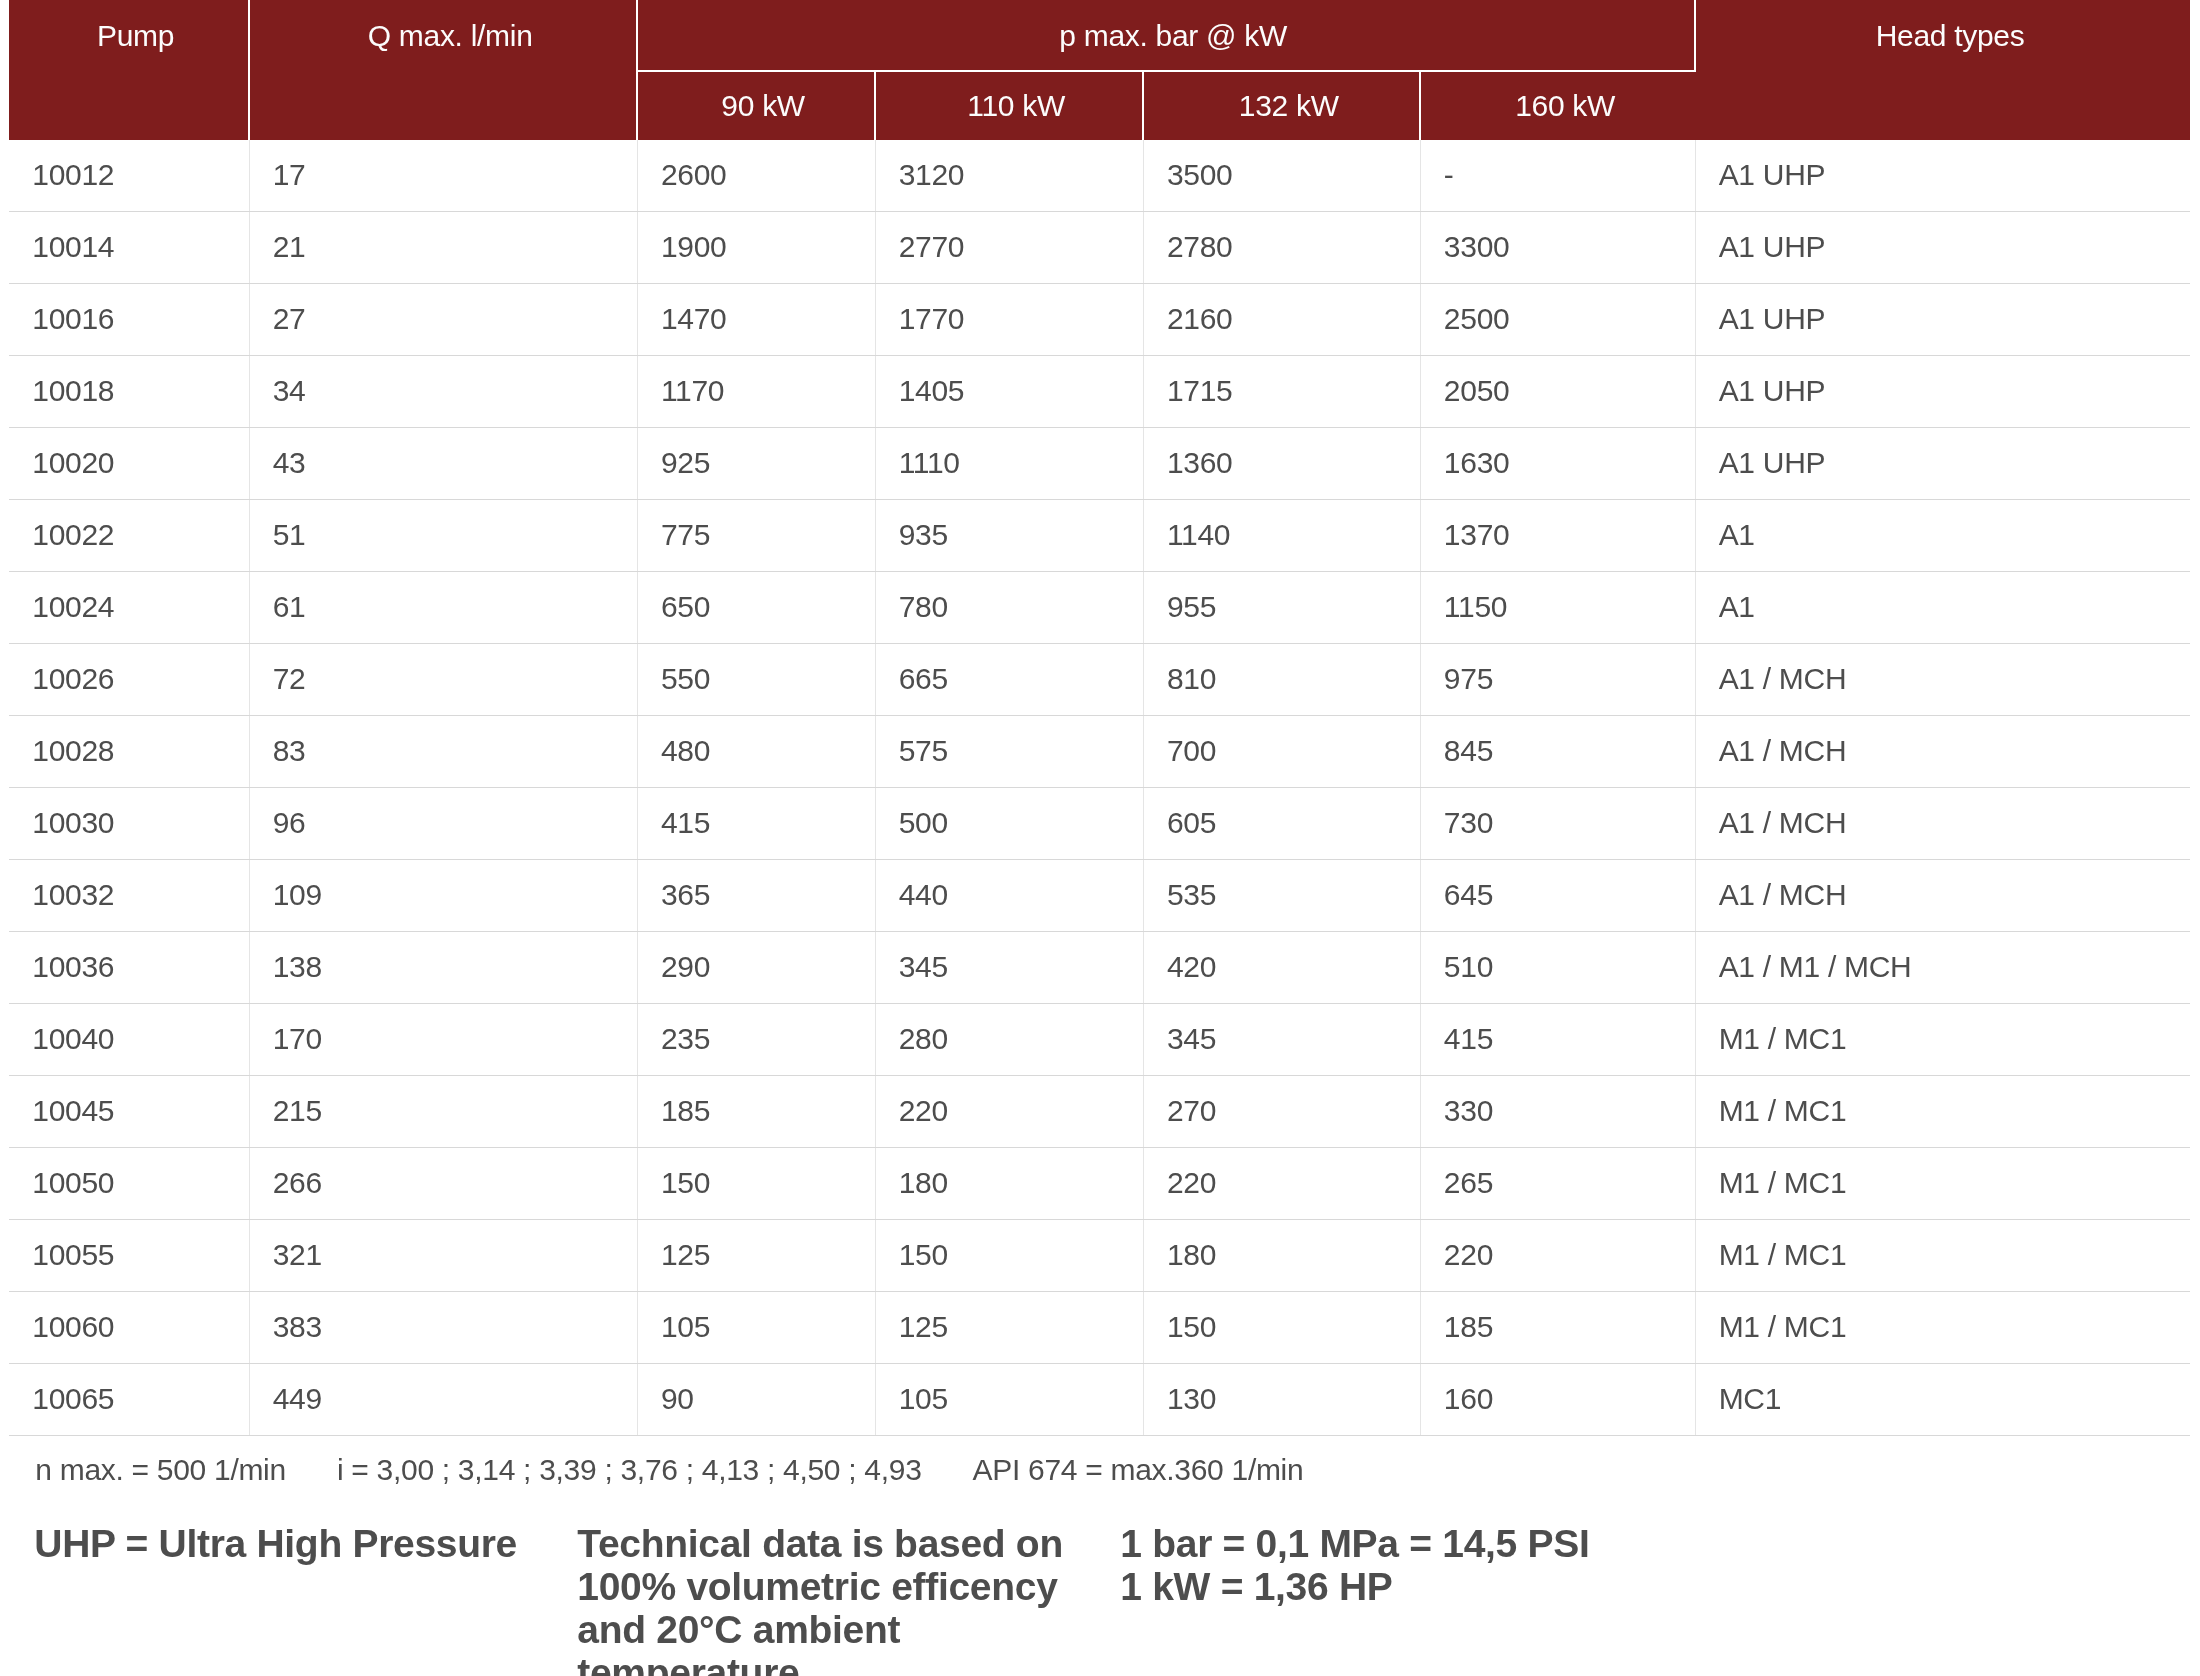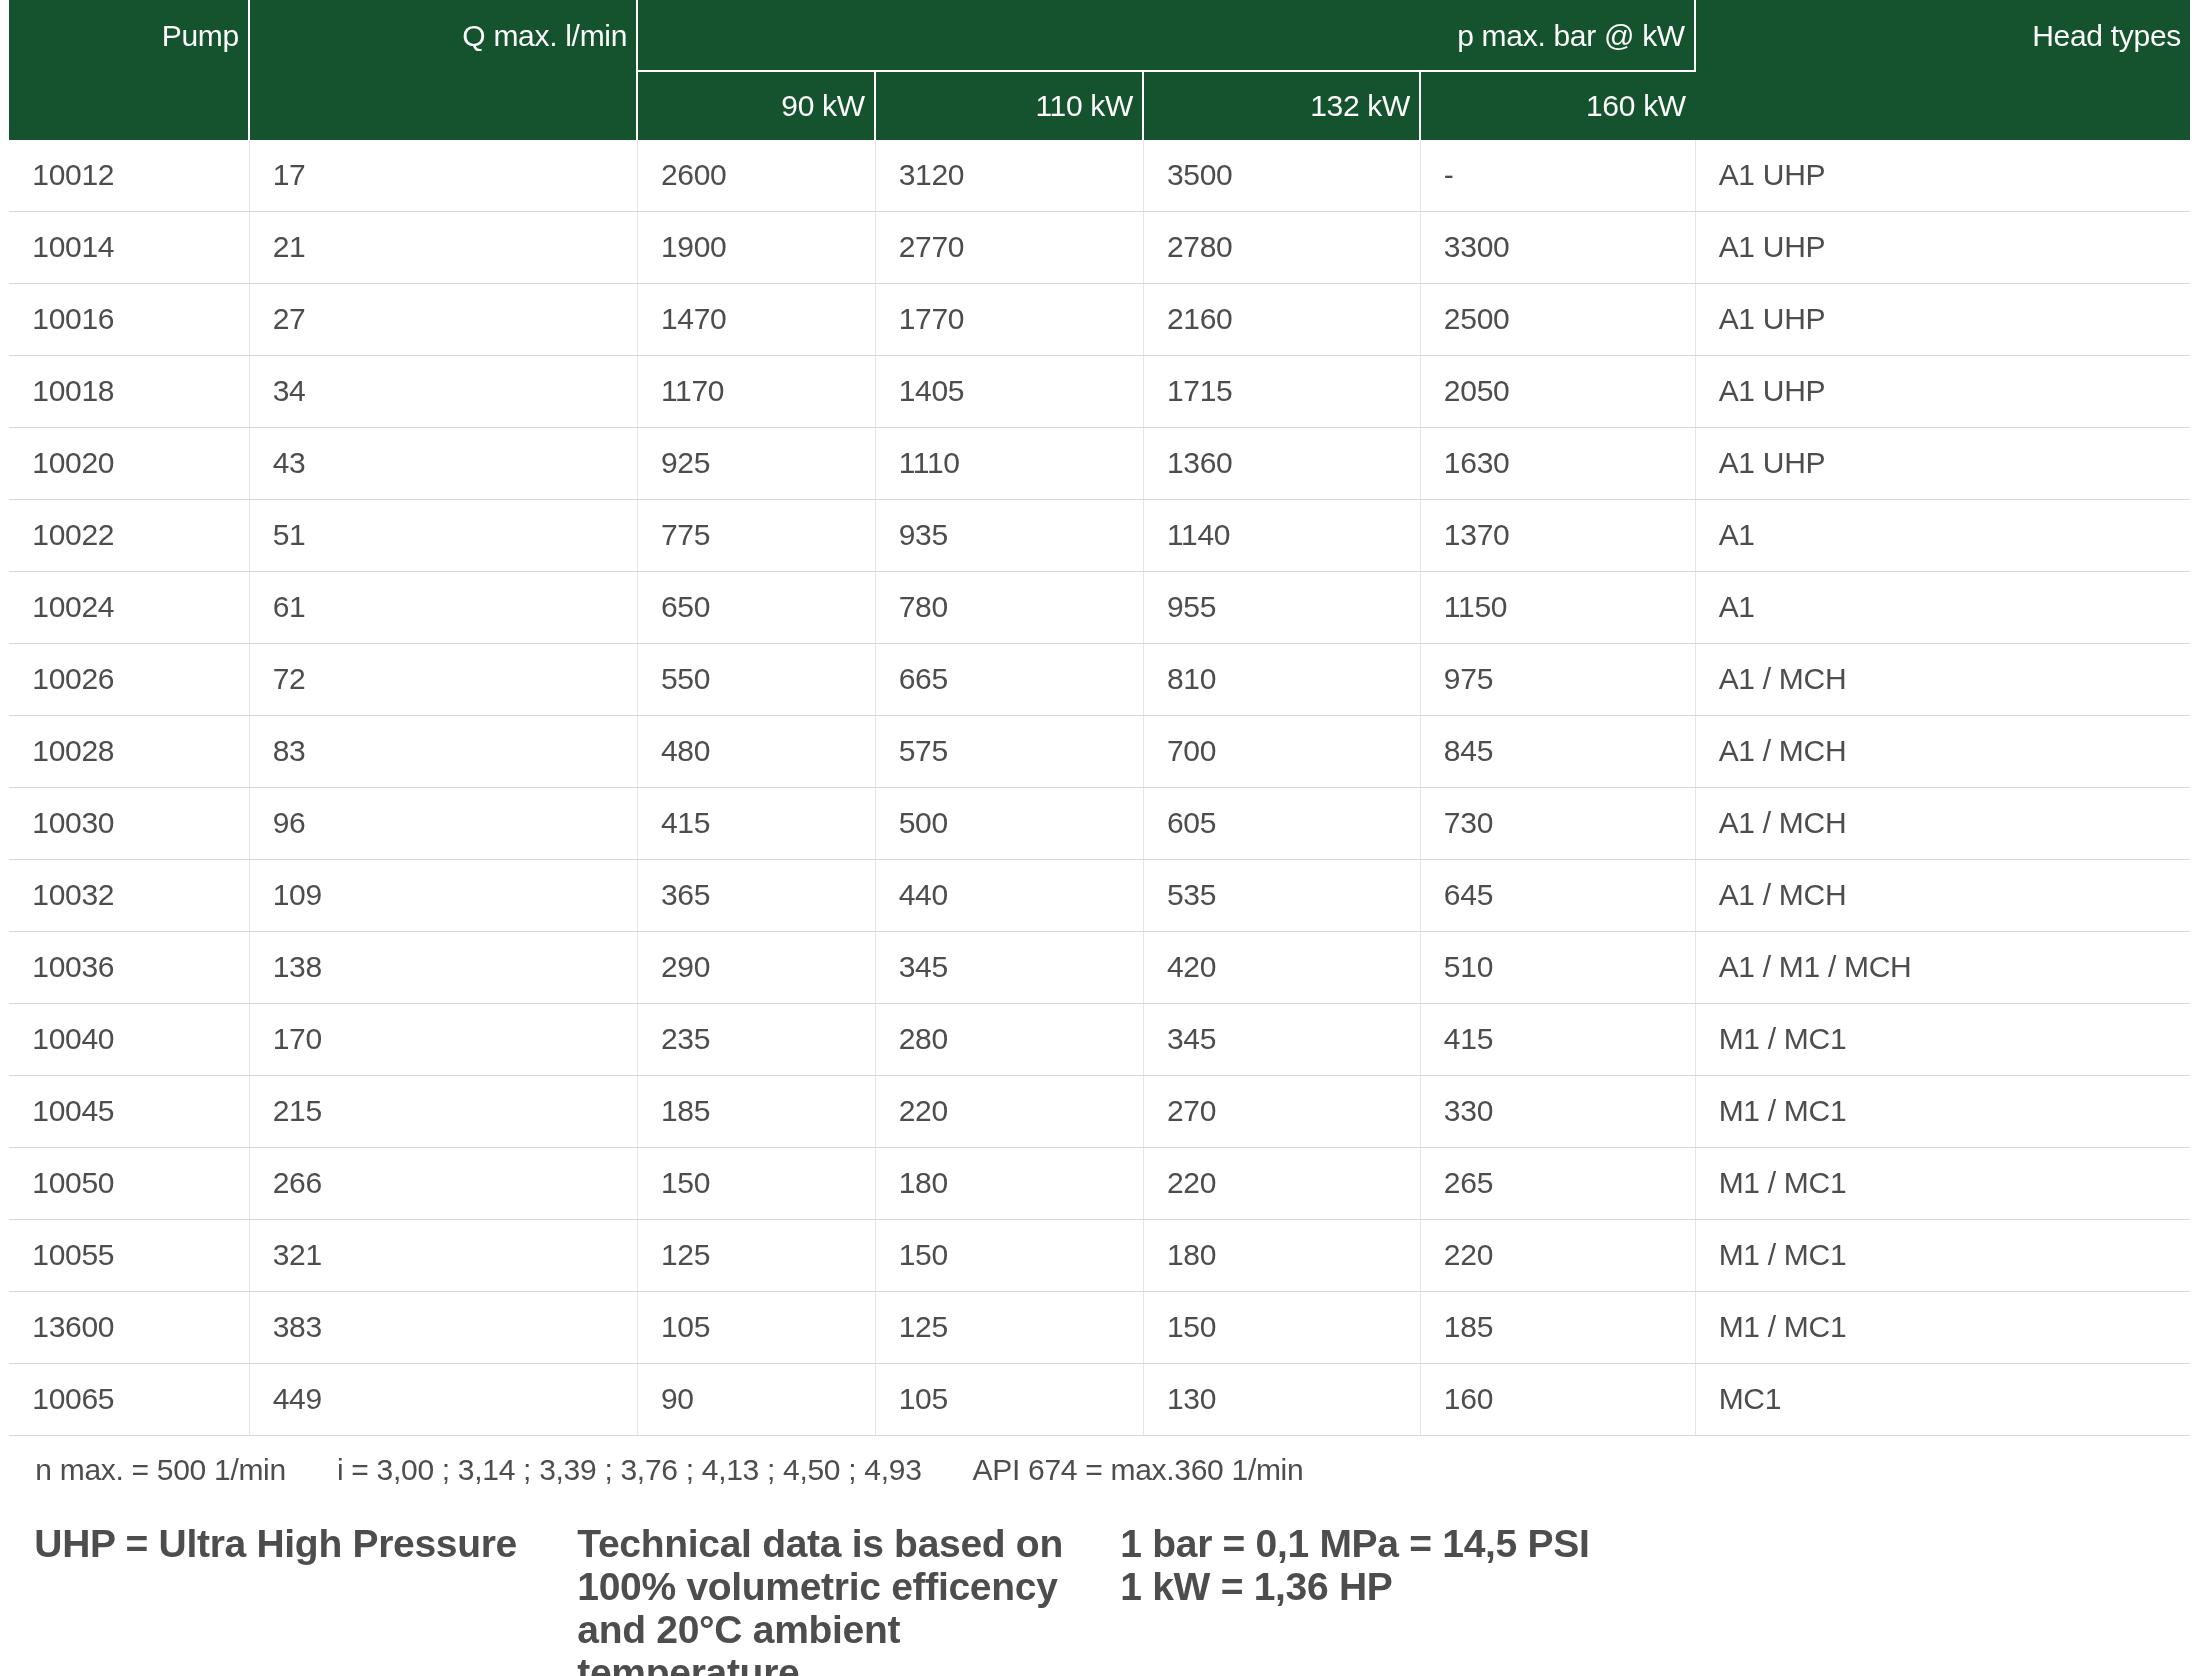--- a/index.html
+++ b/index.html
@@ -25,24 +25,24 @@
   }
   col.c-pump  { width: 11.0%; }
   col.c-q     { width: 17.8%; }
   col.c-p90   { width: 10.9%; }
   col.c-p110  { width: 12.3%; }
   col.c-p132  { width: 12.7%; }
   col.c-p160  { width: 12.6%; }
   col.c-head  { width: 22.7%; }
 
   thead th {
-    background: #14532d;
+    background: #7f1d1d;
     color: #fcfcfc;
     font-weight: 400;
-    text-align: right;
+    text-align: center;
     vertical-align: top;
     padding: 18.6px 9.3px 0 23px;
     height: 51px; 
   }
   thead th:not(:last-child) { border-right: 2.8px solid #ffffff; }
   thead th.group { border-bottom: 2.8px solid #ffffff; }
   thead tr.sub th { padding-top: 17px; }
 
   tbody td {
     height: 71px;
@@ -242,21 +242,21 @@
         <tr>
           <td>10055</td>
           <td>321</td>
           <td>125</td>
           <td>150</td>
           <td>180</td>
           <td>220</td>
           <td>M1 / MC1</td>
         </tr>
         <tr>
-          <td>13600</td>
+          <td>10060</td>
           <td>383</td>
           <td>105</td>
           <td>125</td>
           <td>150</td>
           <td>185</td>
           <td>M1 / MC1</td>
         </tr>
         <tr>
           <td>10065</td>
           <td>449</td>

